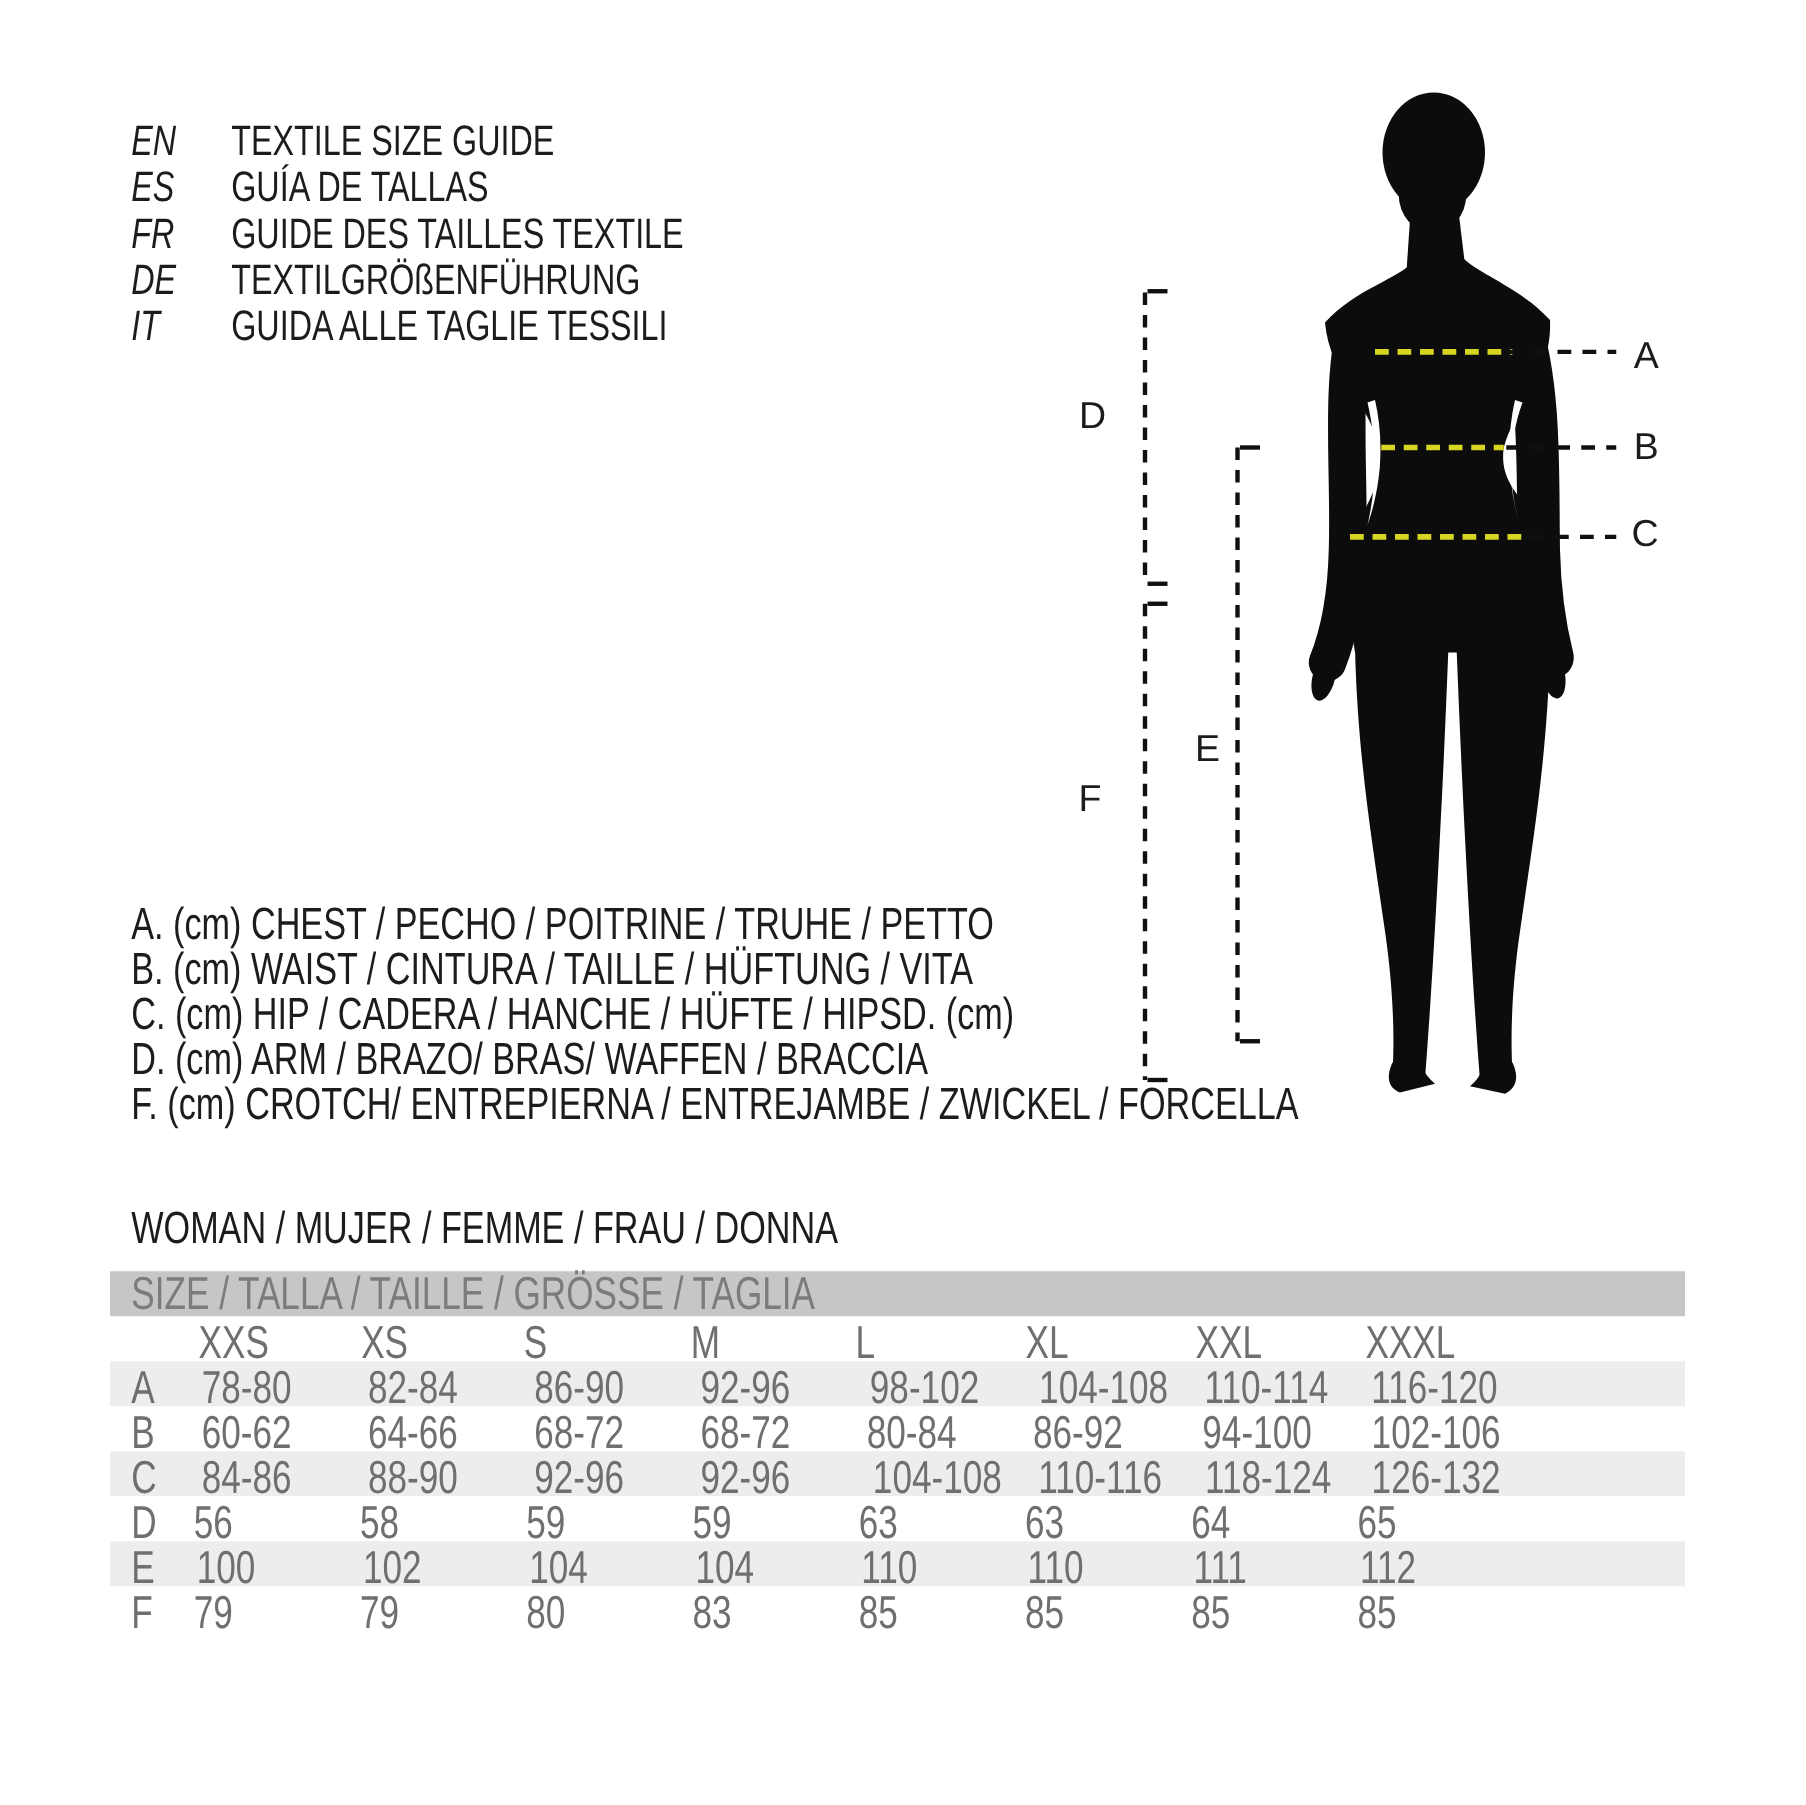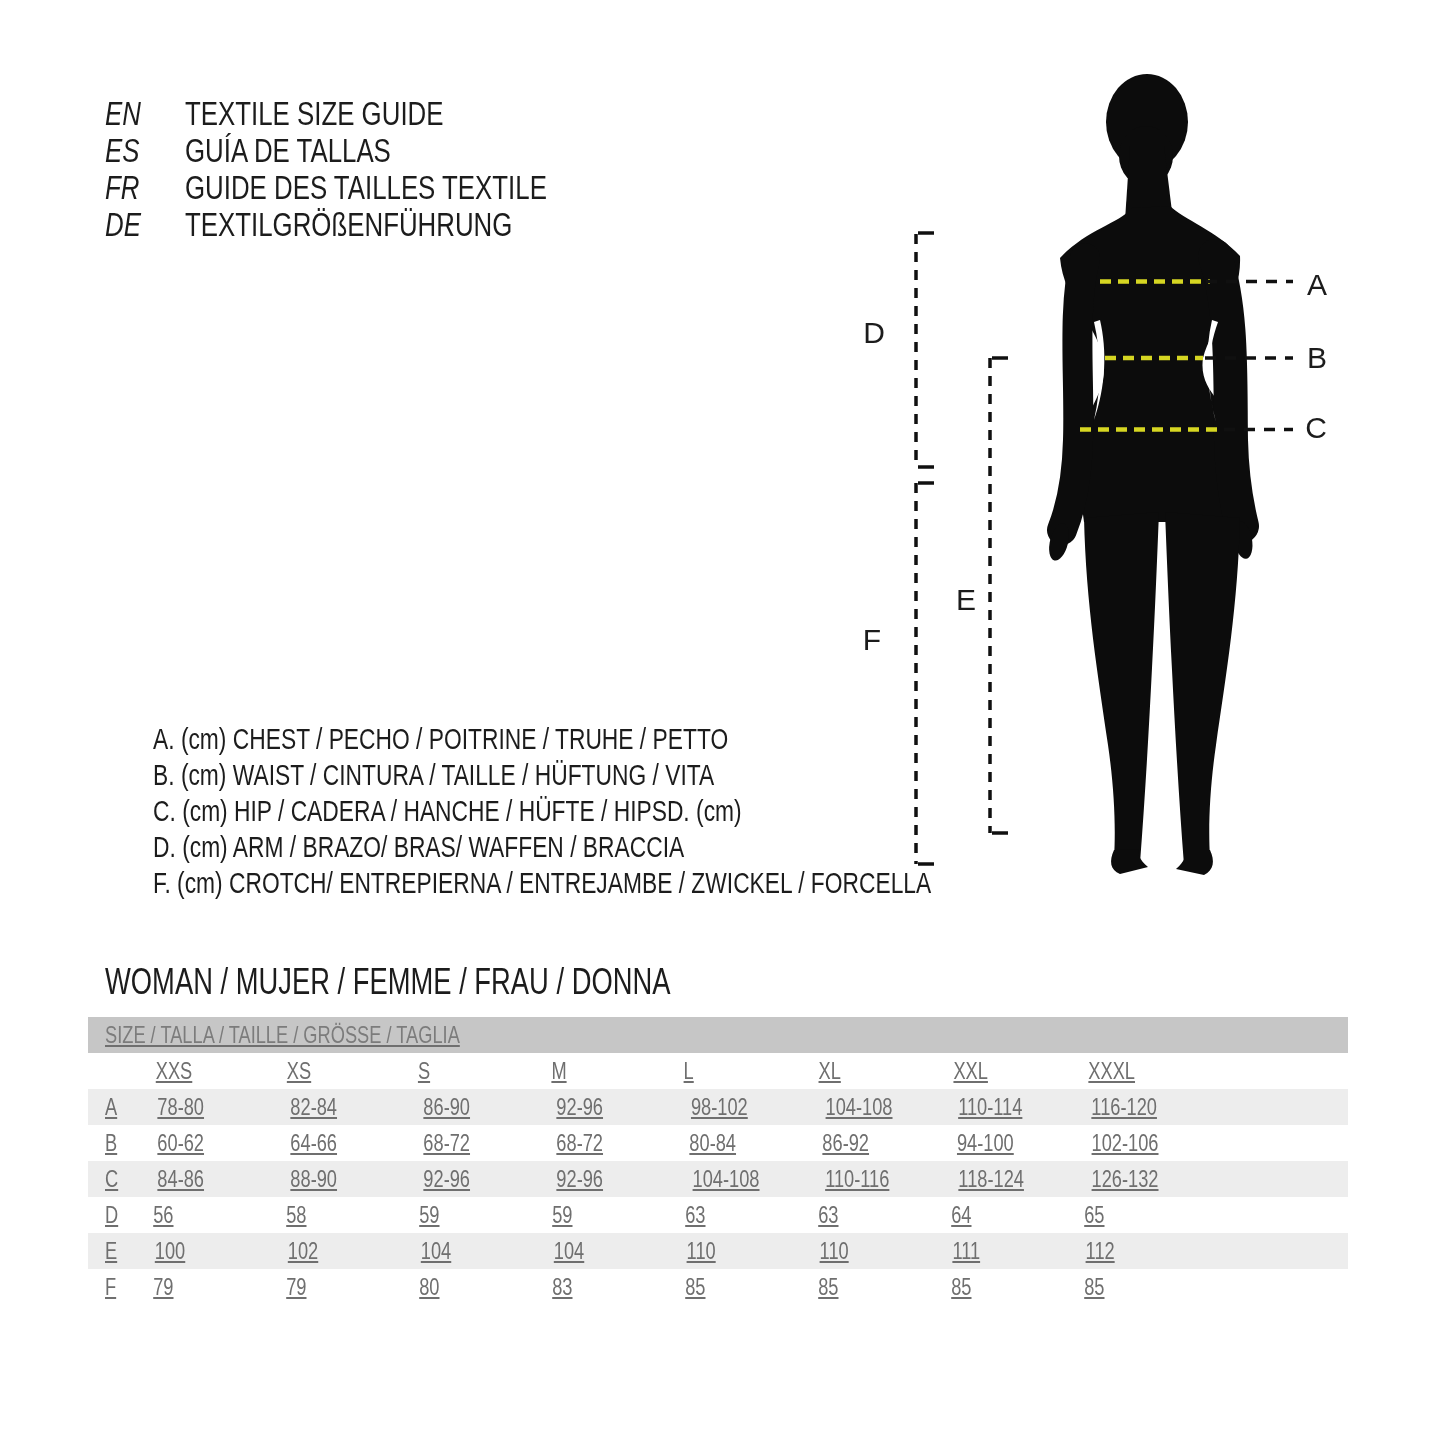--- a/index.html
+++ b/index.html
@@ -15,27 +15,27 @@
   
   .cxl{display:inline-block;transform:scaleX(0.76);transform-origin:left center;white-space:nowrap;}
   .cx{display:inline-block;transform:scaleX(0.76);transform-origin:center center;white-space:nowrap;}
 
   
   .lang-list{left:105px;top:95px;font-size:34px;line-height:37px;}
   .lang-row{display:flex;}
   .lang-code{width:80px;flex:0 0 80px;font-style:italic;}
 
   
-  .legend{left:105px;top:721px;font-size:30px;line-height:36px;margin-left:48px;}
+  .legend{left:105px;top:721px;font-size:36px;line-height:36px;}
 
   
   .gender{left:105px;top:964px;font-size:36px;line-height:36px;}
 
   
-  .size-table{left:88px;top:1017px;width:1260px;font-size:24px;color:#6f6f6f;text-decoration:underline;}
+  .size-table{left:88px;top:1017px;width:1260px;font-size:37px;color:#6f6f6f;}
   .thead{height:36px;background:#c6c6c6;color:#7c7c7c;display:flex;align-items:center;padding-left:17px;box-sizing:border-box;}
   .trow{height:36px;display:grid;grid-template-columns:62px repeat(8,133px) 134px;align-items:center;}
   .trow.stripe{background:#ededed;}
   .tcell{display:flex;justify-content:flex-start;align-items:center;}
   .tlabel{display:flex;justify-content:flex-start;align-items:center;padding-left:17px;box-sizing:border-box;}
 
   
   .diag-label{font-size:30px;transform:translate(-50%,-50%);}
 
   svg{display:block;}
@@ -114,20 +114,24 @@
     <span class="lang-code"><span class="cxl">ES</span></span>
     <span class="cxl">GUÍA DE TALLAS</span>
   </div>
   <div class="lang-row">
     <span class="lang-code"><span class="cxl">FR</span></span>
     <span class="cxl">GUIDE DES TAILLES TEXTILE</span>
   </div>
   <div class="lang-row">
     <span class="lang-code"><span class="cxl">DE</span></span>
     <span class="cxl">TEXTILGRÖßENFÜHRUNG</span>
+  </div>
+  <div class="lang-row">
+    <span class="lang-code"><span class="cxl">IT</span></span>
+    <span class="cxl">GUIDA ALLE TAGLIE TESSILI</span>
   </div>
 </div>
 
 <div class="abs legend">
   <div><span class="cxl">A. (cm) CHEST / PECHO / POITRINE / TRUHE / PETTO</span></div>
   <div><span class="cxl">B. (cm) WAIST / CINTURA / TAILLE / HÜFTUNG / VITA</span></div>
   <div><span class="cxl">C. (cm) HIP / CADERA / HANCHE / HÜFTE / HIPSD. (cm)</span></div>
   <div><span class="cxl">D. (cm) ARM / BRAZO/ BRAS/ WAFFEN / BRACCIA</span></div>
   <div><span class="cxl">F. (cm) CROTCH/ ENTREPIERNA / ENTREJAMBE / ZWICKEL / FORCELLA</span></div>
 </div>

